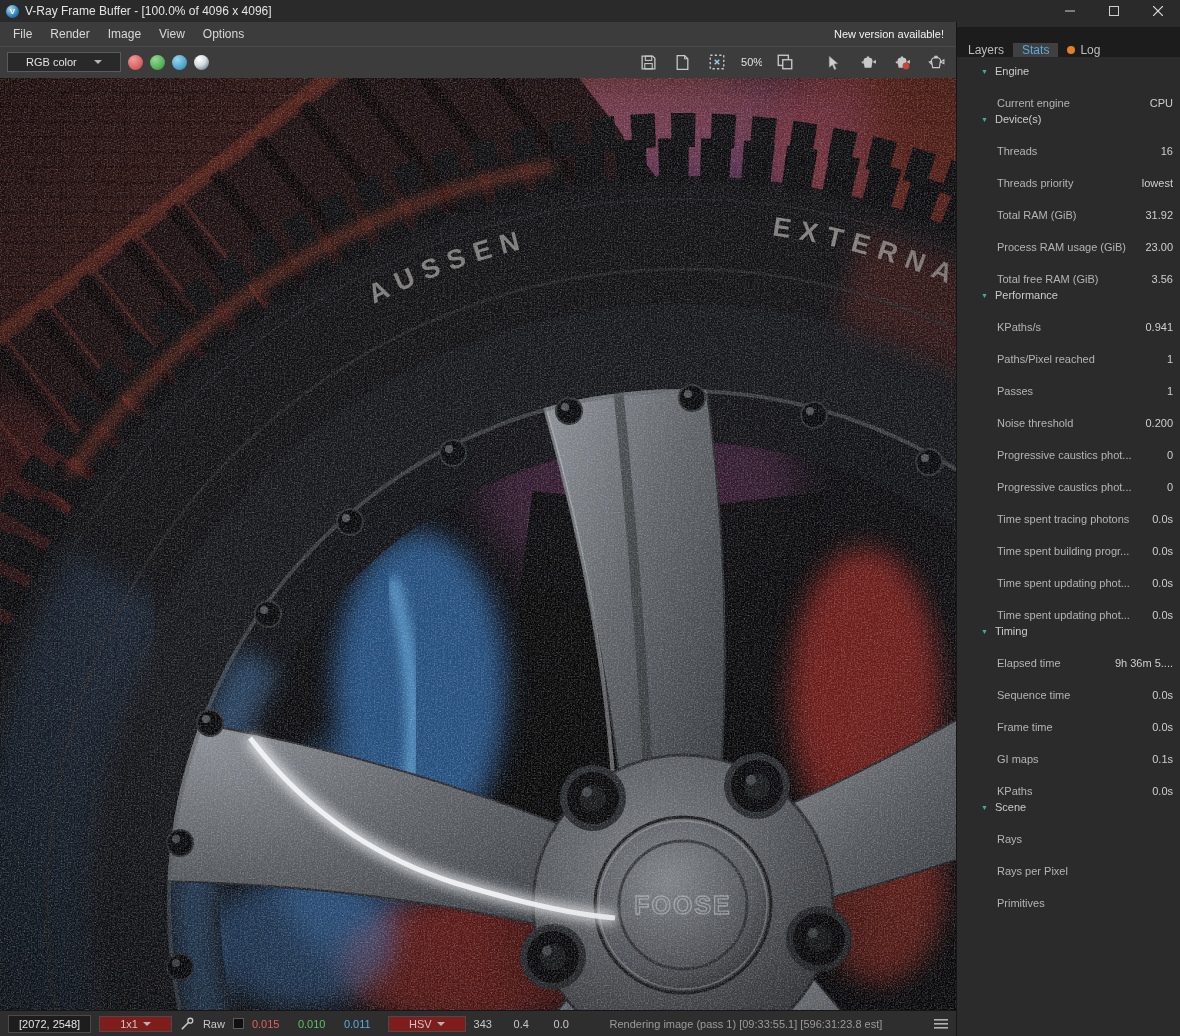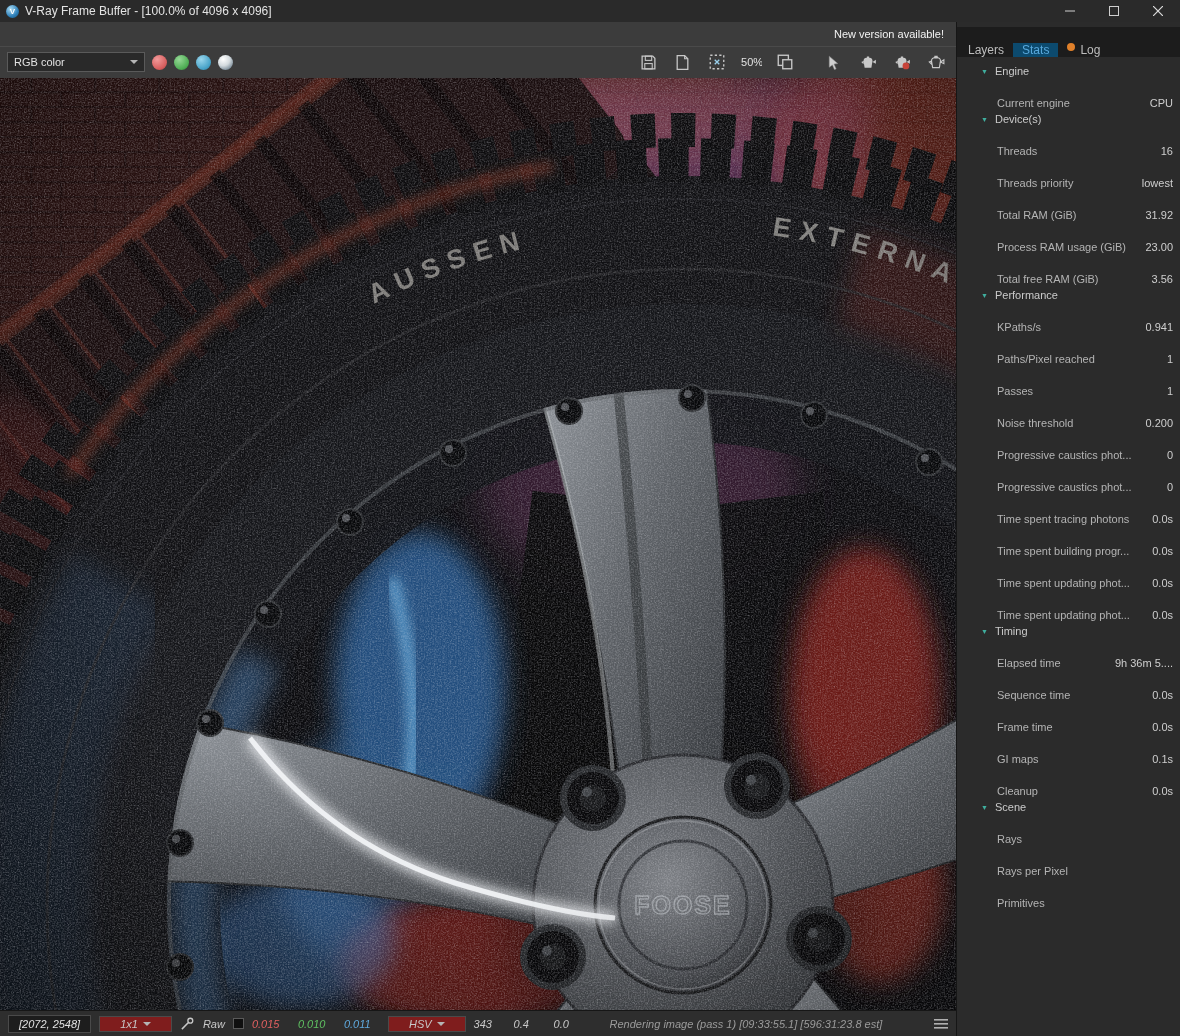--- a/index.html
+++ b/index.html
@@ -28,49 +28,49 @@
   .right-col { width:224px; background:#2b2b2b; border-left:1px solid #161616; display:flex; flex-direction:column; }
 
   
   .menubar { flex:0 0 24px; background:#3c3c3c; display:flex; align-items:center; font-size:12px; color:#d8d8d8; padding:0 4px; }
   .menu-item { padding:0 9px; height:24px; display:flex; align-items:center; }
   .menu-spacer { flex:1; }
   .notice { color:#f2f2f2; font-size:11px; margin-right:8px; }
 
   
   .toolbar { flex:0 0 32px; background:#3c3c3c; box-shadow:inset 0 1px 0 #4a4a4a; display:flex; align-items:center; padding:0 7px; gap:7px; }
-  .channel-select { width:138px; height:20px; background:#292929; border:1px solid #5a5a5a; display:flex; align-items:center; justify-content:space-between; padding:0 6px; font-size:11px; color:#e2e2e2; }
+  .channel-select { width:114px; height:20px; background:#292929; border:1px solid #5a5a5a; display:flex; align-items:center; justify-content:space-between; padding:0 18px; font-size:11px; color:#e2e2e2; }
   .caret { width:0; height:0; border-left:4px solid transparent; border-right:4px solid transparent; border-top:4px solid #b5b5b5; }
   .dot { width:15px; height:15px; border-radius:50%; }
   .dot.red   { background:radial-gradient(circle at 35% 30%, #f29a9a, #d75f5f 65%, #a93c3c); }
   .dot.green { background:radial-gradient(circle at 35% 30%, #96d896, #4fae55 65%, #2f7a35); }
   .dot.blue  { background:radial-gradient(circle at 35% 30%, #9ad6ec, #48a3c8 65%, #2a7a9e); }
   .dot.sphere{ background:radial-gradient(circle at 35% 28%, #ffffff, #d3dade 45%, #8494a0 75%, #4e5f6c); }
   .tb-spacer { flex:1; }
   .tb-btn { width:27px; height:24px; display:flex; align-items:center; justify-content:center; border-radius:2px; }
   .tb-btn svg { display:block; }
   .tb-gap { width:8px; }
 
   
   .render-area { flex:0 0 932px; width:956px; background:#000; position:relative; overflow:hidden; }
   svg.render { position:absolute; left:0; top:0; display:block; }
 
   
-  .statusbar { flex:0 0 26px; background:#2e2e2e; border-top:1px solid #161616; display:flex; align-items:center; gap:8px; padding:0 8px; font-size:11px; color:#c8c8c8;font-style:italic; }
+  .statusbar { flex:0 0 26px; background:#2e2e2e; border-top:1px solid #161616; display:flex; align-items:center; gap:8px; padding:0 8px; font-size:11px; color:#c8c8c8; }
   .coords-box { background:#1d1d1d; border:1px solid #4a4a4a; padding:2px 10px; color:#e2e2e2; white-space:nowrap; }
   .mini-select { background:#7f1d1d; border:1px solid #4a4a4a; padding:1px 20px; display:flex; gap:5px; align-items:center; white-space:nowrap;justify-content:space-between; }
   .swatch { width:11px; height:11px; background:#101010; border:1px solid #5a5a5a; }
   .px-val { min-width:36px; }
   .px-val.hsv { min-width:26px; color:#c8c8c8; }
   .status-text { color:#9b9b9b; margin-left:22px; flex:1; white-space:nowrap; overflow:hidden; }
 
   
   .tabs-strip { flex:0 0 21px; margin-top:5px; background:#1c1c1c; display:flex; align-items:stretch; padding-left:2px; }
-  .tab { display:flex; align-items:flex-start; gap:5px; padding:0 9px; font-size:12px; color:#bdbdbd;margin-top:16px; }
-  .tab.active { background:#0c4a6e; color:#58a8dc; }
+  .tab { display:flex; align-items:center; gap:5px; padding:0 9px; font-size:12px; color:#bdbdbd;margin-top:16px; }
+  .tab.active { background:#404040; color:#58a8dc; }
   .tab-dot { width:8px; height:8px; border-radius:50%; }
   .stats-tree { flex:1; padding-top:6px; font-size:11px; overflow:hidden; }
   .tree-group { display:flex; align-items:center; height:16px; padding-left:24px; color:#cacaca; white-space:nowrap; }
   .tri { font-size:7px; margin-right:7px; }
   .tree-row { display:flex; align-items:center; height:16px; padding:0 7px 0 40px; color:#b4b4b4; white-space:nowrap;margin-top:16px; }
   .r-label { flex:1; overflow:hidden; }
   .r-value { color:#cecece; }
 </style>
 </head>
 <body>
@@ -98,20 +98,27 @@
           </svg>
       </div>
     </div>
   </div>
 
   <div class="main-row">
 
     <div class="left-col">
 
       <div class="menubar">
+        <div style="display:flex">
+            <div class="menu-item">File</div>
+            <div class="menu-item">Render</div>
+            <div class="menu-item">Image</div>
+            <div class="menu-item">View</div>
+            <div class="menu-item">Options</div>
+          </div>
         <div class="menu-spacer"></div>
         <div class="notice">New version available!</div>
       </div>
 
       <div class="toolbar">
         <div class="channel-select">
           <span>RGB color</span>
           <span class="caret"></span>
         </div>
         <div class="dot red"></div>
@@ -548,21 +555,21 @@
           </div>
           <div class="tree-row">
             <span class="r-label">Frame time</span>
             <span class="r-value">0.0s</span>
           </div>
           <div class="tree-row">
             <span class="r-label">GI maps</span>
             <span class="r-value">0.1s</span>
           </div>
           <div class="tree-row">
-            <span class="r-label">Cleanup</span>
+            <span class="r-label">KPaths</span>
             <span class="r-value">0.0s</span>
           </div>
           <div class="tree-group">
             <span class="tri" style="color: rgb(63, 174, 158);">▼</span>
             <span class="g-label">Scene</span>
           </div>
           <div class="tree-row">
             <span class="r-label">Rays</span>
             <span class="r-value"></span>
           </div>

